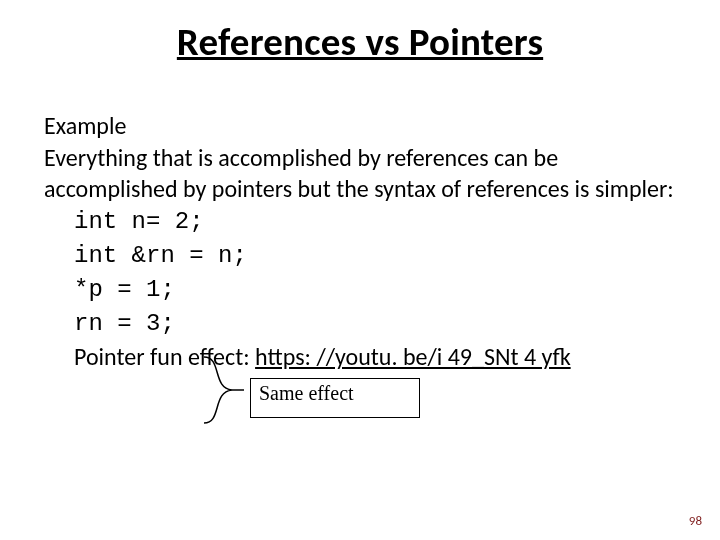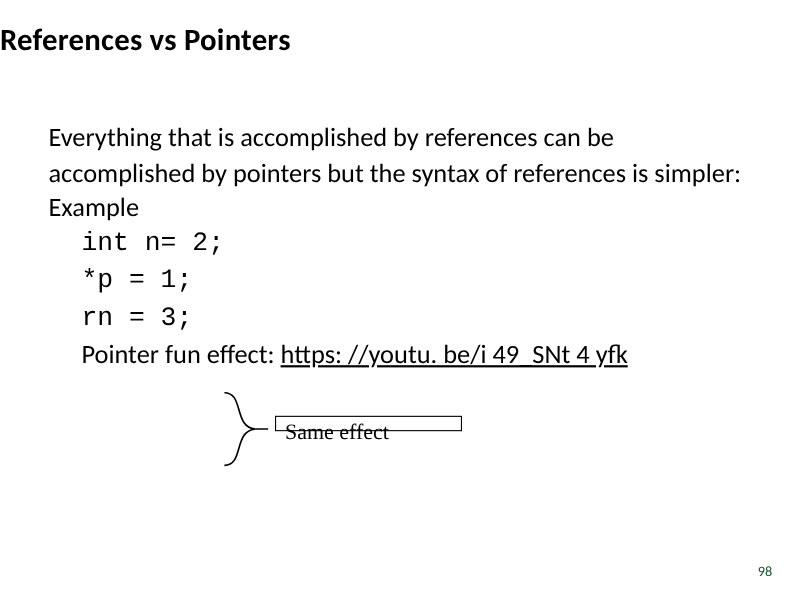--- a/index.html
+++ b/index.html
@@ -13,23 +13,25 @@
     overflow: hidden;
   }
   .slide {
     position: relative;
     width: 720px;
     height: 540px;
     box-sizing: border-box;
   }
   .title {
     font-weight: 700;
-    font-size: 28px;
+    font-size: 39px;
+    text-align: center;
     padding-top: 18px;
     letter-spacing: 0.2px;
+    text-decoration: underline;
   }
   .body {
     position: absolute;
     left: 44px;
     top: 110px;
     width: 640px;
     font-size: 24px;
     line-height: 1.32;
   }
   .code {
@@ -44,55 +46,56 @@
   }
   .video-line a {
     color: #000;
     text-decoration: underline;
   }
   .callout {
     position: absolute;
     left: 250px;
     top: 378px;
     width: 170px;
-    height: 14px;
+    height: 40px;
     border: 1px solid #000;
     background: #fff;
     font-family: "Times New Roman", Times, serif;
     font-size: 20px;
     line-height: 28px;
     padding-left: 8px;
     box-sizing: border-box;
   }
   .brace {
     position: absolute;
     left: 200px;
     top: 355px;
     width: 44px;
     height: 70px;
   }
   .page-num {
     position: absolute;
     right: 18px;
     bottom: 12px;
     font-size: 13px;
-    color: #14532d;
+    color: #7f1d1d;
   }
 </style>
 </head>
 <body>
 
 <div class="slide">
 
   <div class="title">References vs Pointers</div>
 
   <div class="body">
+    <div>Example</div>
     <div>Everything that is accomplished by references can be accomplished by pointers but the syntax of references is simpler:</div>
-    <div>Example</div>
     <div class="code">int n= 2;</div>
+    <div class="code">int &amp;rn = n;</div>
     <div class="code">*p = 1;</div>
     <div class="code">rn = 3;</div>
     <div class="video-line">
       <span>Pointer fun effect: </span><a href="#">https: //youtu. be/i 49_SNt 4 yfk</a>
     </div>
   </div>
 
   <svg class="brace" viewBox="0 0 44 70" xmlns="http://www.w3.org/2000/svg">
     <path d="M4 2 C22 2 12 33 32 35 C12 37 22 68 4 68" stroke="#000" stroke-width="1.5" fill="none"></path>
     <line x1="32" y1="35" x2="44" y2="35" stroke="#000" stroke-width="1.5"></line>

